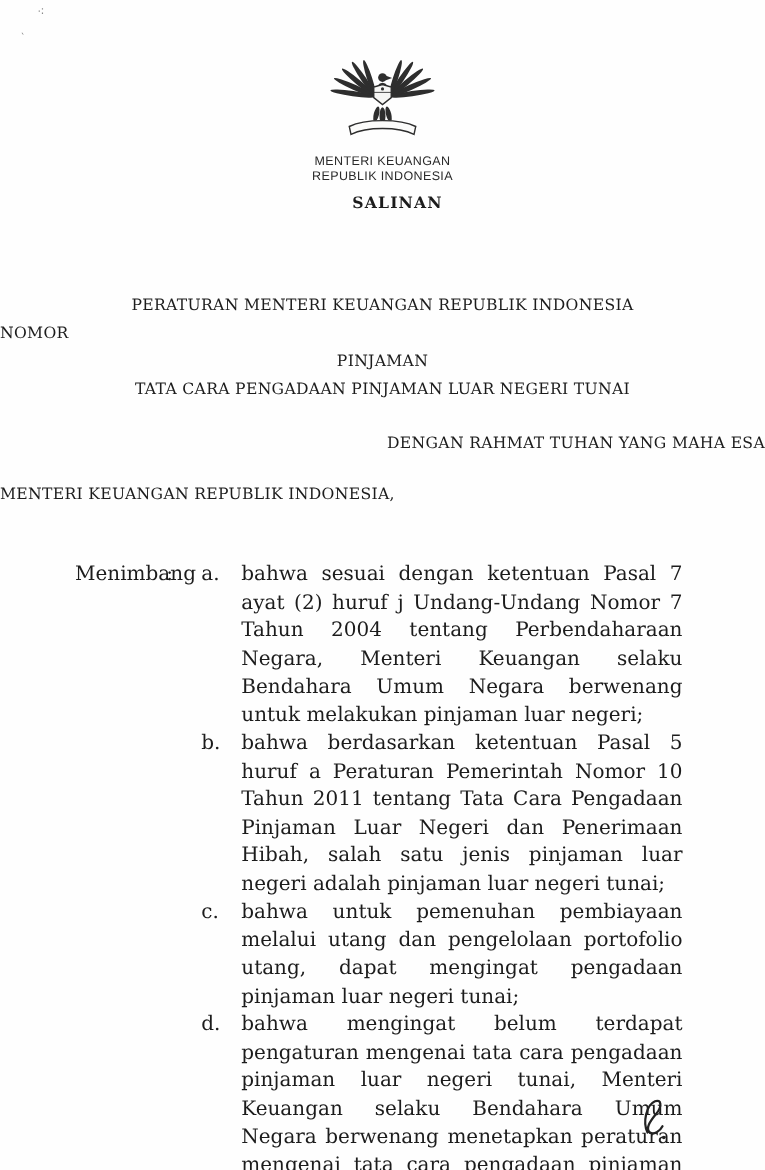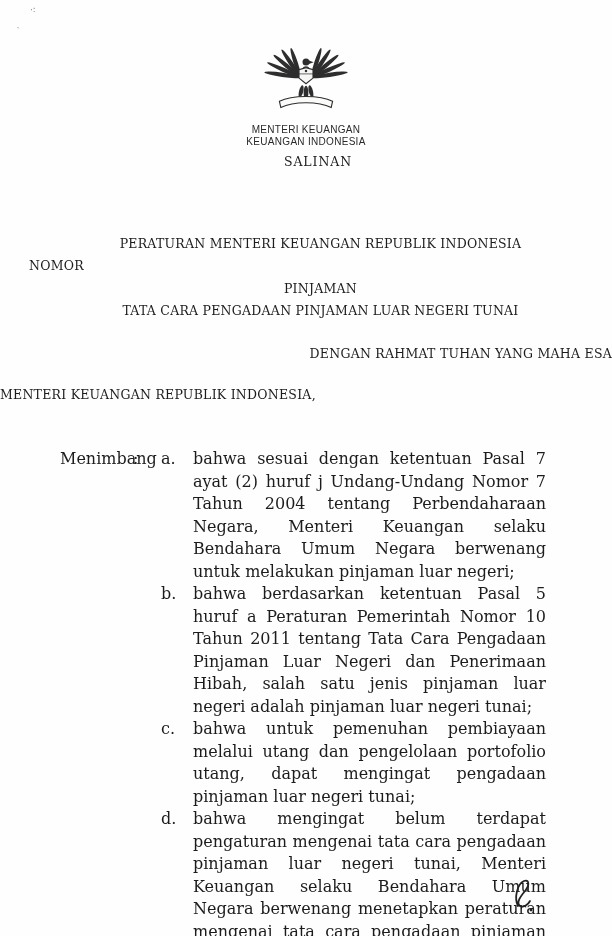--- a/index.html
+++ b/index.html
@@ -18,23 +18,23 @@
   .artifact.a2 { left:17px; top:26px; }
 
   .header { text-align:center; padding-top:33px; }
   .emblem svg { display:block; margin:0 auto; }
   .ministry {
     margin-top:5px;
     font-family:"Liberation Sans",sans-serif;
     font-size:10px; line-height:12px;
     letter-spacing:0.3px; color:#2a2a2a;
   }
-  .salinan { margin-top:6px; font-size:12.5px; font-weight:400; letter-spacing:0.9px;padding-left:24px; }
+  .salinan { margin-top:6px; font-size:12.5px; font-weight:700; letter-spacing:0.9px;padding-left:24px; }
 
-  .title-block { margin-top:64px; text-align:center; font-size:12.5px; line-height:22.4px; letter-spacing:0.25px;padding-left:29px; }
+  .title-block { margin-top:64px; text-align:center; font-size:12.5px; line-height:22.4px; letter-spacing:0.25px; }
   .nomor-line { display:flex; justify-content:flex-start; gap:26px; }
 
   .invocation { margin-top:20px; text-align:right; font-size:12.5px; letter-spacing:0.25px; line-height:22.4px; }
   .authority  { margin-top:19px; font-size:12.5px; letter-spacing:0.25px; line-height:22.4px; }
 
   .menimbang {
     margin:42px 66px 0 60px;
     display:grid;
     grid-template-columns:73px 28px 1fr;
     align-items:start;
@@ -91,21 +91,21 @@
 
         <path d="M60,48 L70,51 L70,63 L60,71 L50,63 L50,51 Z" fill="#f6f6f4" stroke="#2e2e2e" stroke-width="1.6"></path>
         <line x1="50" y1="57" x2="70" y2="57" stroke="#2e2e2e" stroke-width="1"></line>
         <circle cx="60" cy="53" r="1.8" fill="#2e2e2e"></circle>
 
         <path d="M22,96 C40,87 80,87 98,96 L96,105 C78,96 42,96 24,105 Z" fill="#fbfbfa" stroke="#2e2e2e" stroke-width="1.6"></path>
       </svg>
     </div>
     <div class="ministry">
       <div>MENTERI KEUANGAN</div>
-      <div>KEUANGAN INDONESIA</div>
+      <div>REPUBLIK INDONESIA</div>
     </div>
     <div class="salinan">SALINAN</div>
   </div>
 
   <div class="title-block">
     <div>PERATURAN MENTERI KEUANGAN REPUBLIK INDONESIA</div>
     <div class="nomor-line">
       <span>NOMOR</span>
     </div>
     <div>PINJAMAN</div>

